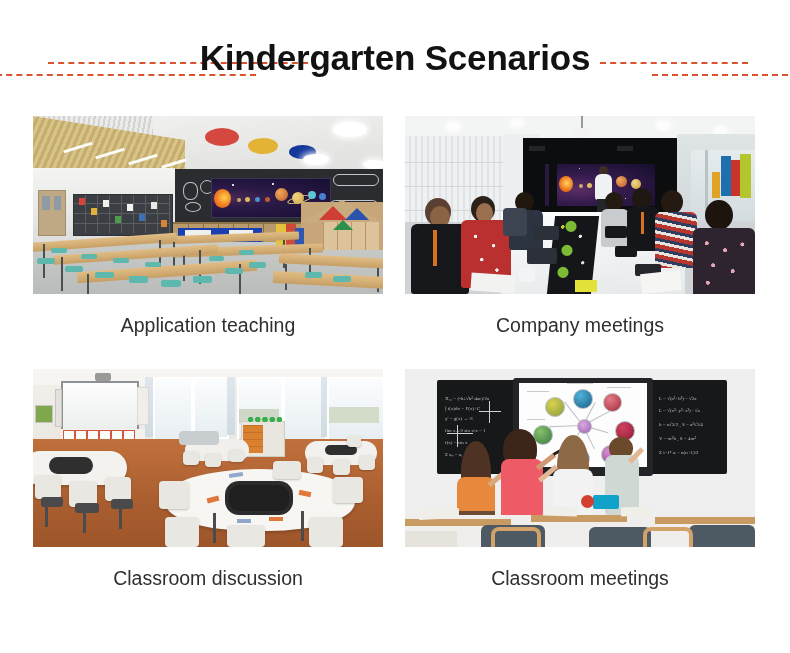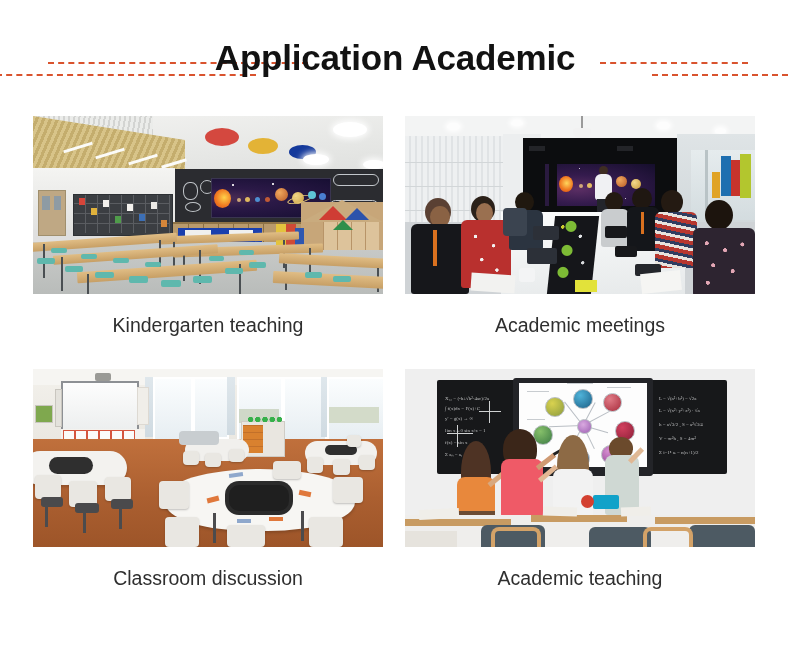--- a/index.html
+++ b/index.html
@@ -291,21 +291,21 @@
               border-bottom:none; }
 </style>
 </head>
 <body>
 
 <div class="header">
   <div class="dash dash-l-top"></div>
   <div class="dash dash-l-bot"></div>
   <div class="dash dash-r-top"></div>
   <div class="dash dash-r-bot"></div>
-  <div class="title">Application Academic</div>
+  <div class="title">Kindergarten Scenarios</div>
 </div>
 
 <div class="grid">
 
   <div class="cell cell-0">
     <div class="photo">
       <div class="sc k-ceil"></div>
       <div class="sc k-grid-ceil"></div>
       <div class="sc k-slats"></div>
       <div class="sc k-strip k-s1"></div>
@@ -405,21 +405,21 @@
       <div class="sc k-stool" style="left:216px;top:146px;width:17px;height:6px;"></div>
       <div class="sc k-stool" style="left:18px;top:132px;width:16px;height:5px;"></div>
       <div class="sc k-stool" style="left:48px;top:138px;width:16px;height:5px;"></div>
       <div class="sc k-stool" style="left:80px;top:142px;width:16px;height:5px;"></div>
       <div class="sc k-stool" style="left:112px;top:146px;width:16px;height:5px;"></div>
       <div class="sc k-stool" style="left:176px;top:140px;width:15px;height:5px;"></div>
       <div class="sc k-stool" style="left:206px;top:134px;width:15px;height:5px;"></div>
       <div class="sc k-stool" style="left:300px;top:160px;width:18px;height:6px;"></div>
       <div class="sc k-stool" style="left:272px;top:156px;width:17px;height:6px;"></div>
     </div>
-    <div class="caption">Kindergarten teaching</div>
+    <div class="caption">Application teaching</div>
   </div>
 
   <div class="cell cell-1">
     <div class="photo">
       <div class="sc" style="left:0;top:0;width:350px;height:178px;background:#e8ebec;"></div>
       <div class="sc m-ceil"></div>
       <div class="sc m-cl m-c1"></div>
         <div class="sc m-cl m-c2"></div>
       <div class="sc m-cl m-c3"></div>
         <div class="sc m-cl m-c4"></div>
@@ -522,21 +522,21 @@
       <div class="sc" style="left:128px;top:110px;width:26px;height:14px;background:#2c3038;border-radius:2px;"></div>
       <div class="sc" style="left:122px;top:132px;width:30px;height:16px;background:#2c3038;border-radius:2px;"></div>
       <div class="sc" style="left:200px;top:110px;width:22px;height:12px;background:#17181b;border-radius:2px;"></div>
       <div class="sc" style="left:210px;top:130px;width:22px;height:11px;background:#17181b;border-radius:2px;"></div>
       <div class="sc" style="left:114px;top:152px;width:16px;height:14px;background:#f3f4f5;border-radius:3px;"></div>
       <div class="sc" style="left:230px;top:148px;width:26px;height:12px;background:#24262b;border-radius:2px;"></div>
       <div class="sc" style="left:236px;top:156px;width:40px;height:20px;background:#f5f5f3;transform:rotate(-6deg);"></div>
       <div class="sc" style="left:66px;top:158px;width:44px;height:18px;background:#f2f2f0;transform:rotate(4deg);"></div>
       <div class="sc" style="left:170px;top:164px;width:22px;height:12px;background:#e2e23a;"></div>
     </div>
-    <div class="caption">Academic meetings</div>
+    <div class="caption">Company meetings</div>
   </div>
 
   <div class="cell cell-2">
     <div class="photo">
       <div class="sc a-wall"></div>
       <div class="sc a-ceil"></div>
       <div class="sc a-proj"></div>
       <div class="sc" style="left:69px;top:11px;width:2px;height:4px;background:#9a9a96;"></div>
 
       <div class="sc a-cur" style="left:112px;height:60px;"></div>
@@ -695,16 +695,16 @@
       <div class="sc" style="left:188px;top:126px;width:26px;height:14px;background:#11a2c9;border-radius:2px;"></div>
       <div class="sc" style="left:176px;top:126px;width:13px;height:13px;border-radius:50%;background:#d34030;"></div>
       <div class="sc" style="left:216px;top:138px;width:30px;height:9px;background:#f0eee9;transform:rotate(-2deg);"></div>
       <div class="sc c-chairB" style="left:76px;top:156px;width:64px;height:22px;"></div>
       <div class="sc c-chairB" style="left:184px;top:158px;width:62px;height:20px;"></div>
       <div class="sc c-chairB" style="left:284px;top:156px;width:66px;height:22px;"></div>
       <div class="sc c-chairW" style="left:86px;top:158px;width:42px;height:20px;"></div>
       <div class="sc c-chairW" style="left:238px;top:158px;width:42px;height:20px;"></div>
       <div class="sc" style="left:0;top:162px;width:52px;height:16px;background:#e6e3dd;"></div>
     </div>
-    <div class="caption">Academic teaching</div>
+    <div class="caption">Classroom meetings</div>
   </div>
 
 </div>
 
 </body></html>

